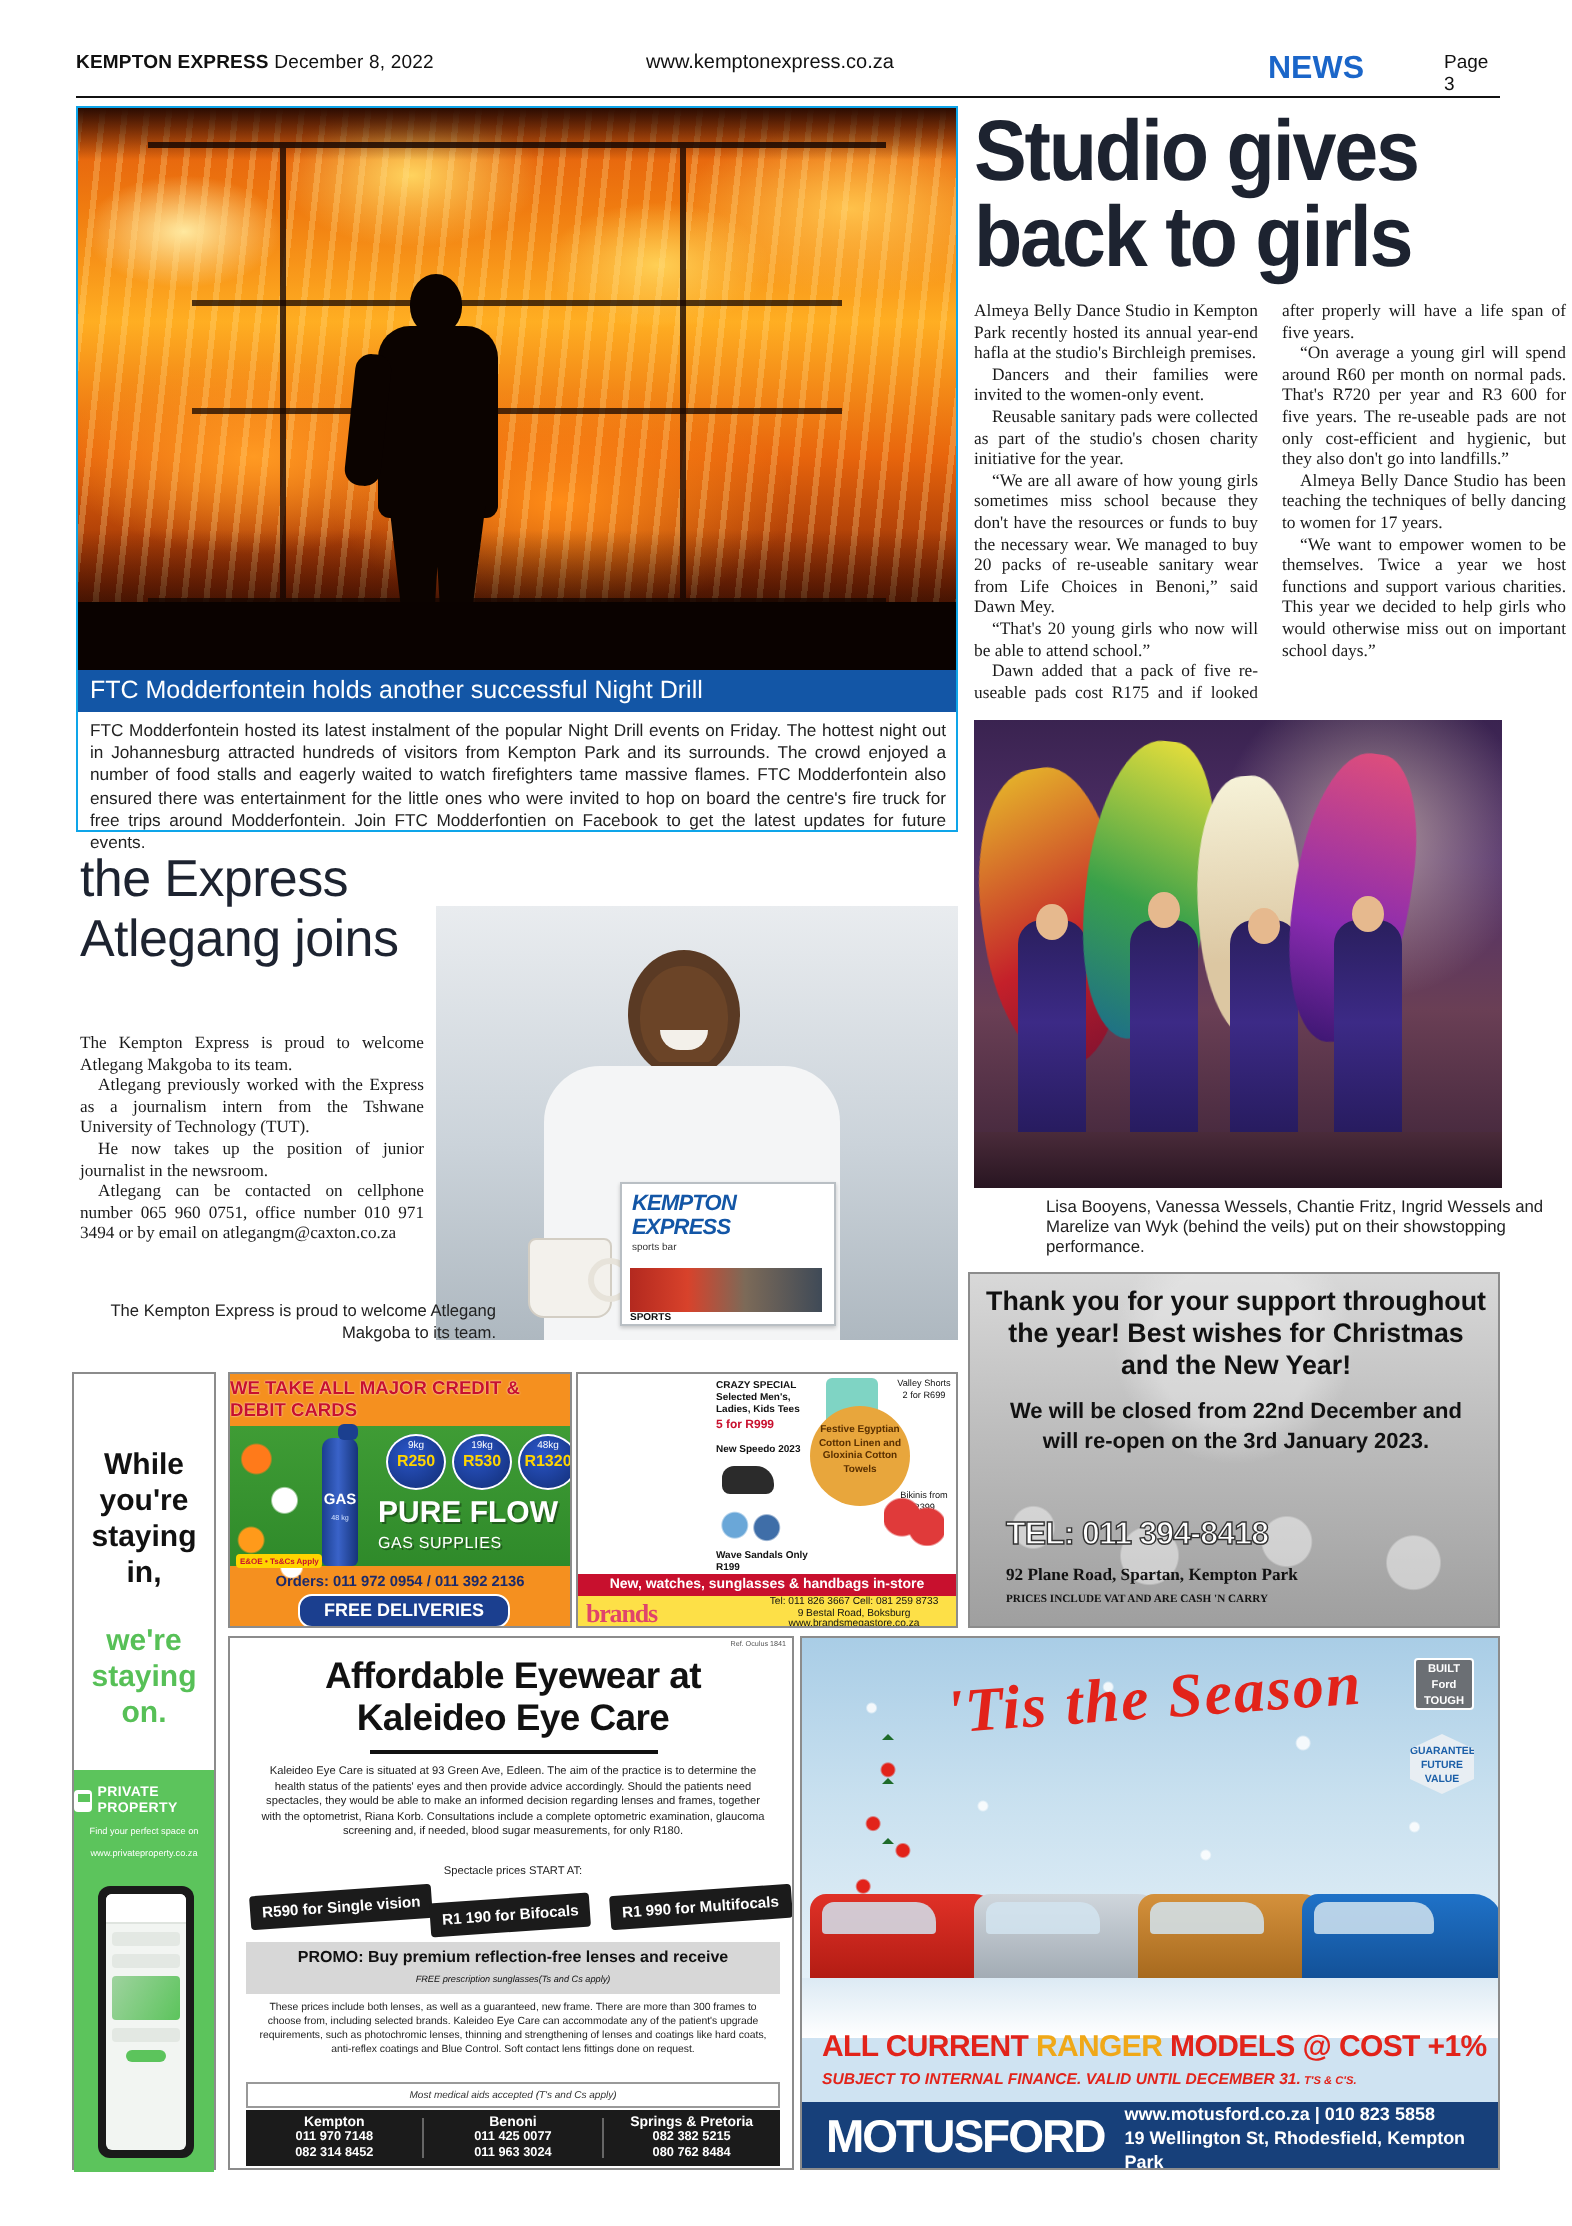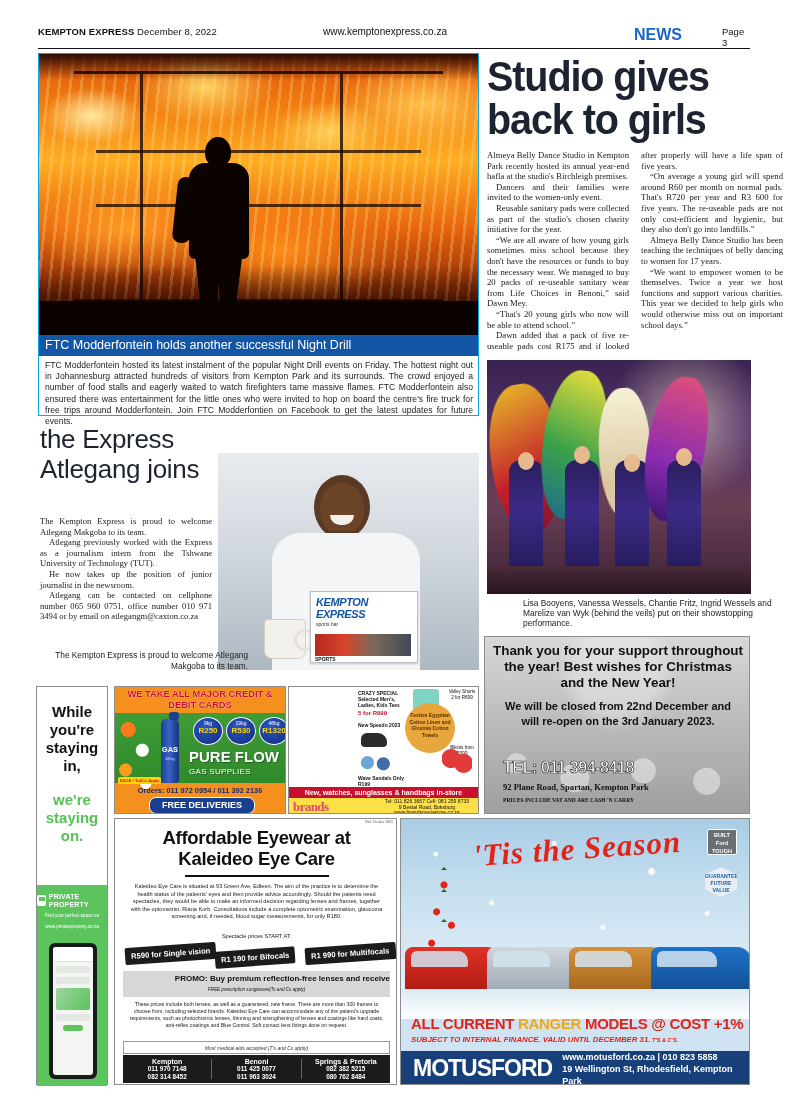--- a/index.html
+++ b/index.html
@@ -121,42 +121,42 @@
      border:3px solid #e7e3da;border-radius:50%;}
   .atle-cap{position:absolute;left:40px;top:650px;width:208px;font-size:8.3px;
      line-height:10.5px;text-align:right;color:#222;}
 
   
   .adframe{position:absolute;box-sizing:border-box;border:1px solid #8c8c8c;background:#fff;}
 
   
   .pp{left:36px;top:686px;width:72px;height:399px;}
   .pp-top{position:absolute;left:0;top:0;width:100%;height:200px;background:#fff;
-     display:flex;flex-direction:column;align-items:center;justify-content:flex-start;
+     display:flex;flex-direction:column;align-items:center;justify-content:center;
      padding-top:16px;box-sizing:border-box;}
   .pp-black{font-size:15px;font-weight:bold;line-height:18px;text-align:center;color:#111;}
   .pp-green{font-size:15px;font-weight:bold;line-height:18px;text-align:center;color:#57c057;margin-top:16px;}
   .pp-bot{position:absolute;left:0;top:198px;width:100%;height:201px;background:#5cc45c;
      padding-top:8px;box-sizing:border-box;}
   .pp-logo{display:flex;align-items:center;gap:3px;justify-content:center;}
   .pp-flag{width:11px;height:11px;background:#fff;border-radius:2px;position:relative;}
   .pp-flag:after{content:"";position:absolute;left:2px;top:2px;width:6px;height:4px;background:#5cc45c;}
   .pp-logotxt{font-size:7px;font-weight:bold;color:#fff;line-height:7.5px;letter-spacing:.2px;}
   .pp-url{font-size:4.6px;color:#fff;text-align:center;margin-top:5px;line-height:6px;}
   .pp-phone{position:absolute;left:12px;top:58px;width:48px;height:136px;background:#1a1a1a;
      border-radius:6px;padding:4px;box-sizing:border-box;}
   .pp-screen{width:100%;height:100%;background:#f2f5f2;border-radius:3px;position:relative;overflow:hidden;}
   .pp-sc-top{height:14px;background:#fff;border-bottom:1px solid #dfe4df;}
   .pp-sc-bar{height:7px;margin:4px 3px;background:#e3e8e3;border-radius:2px;}
   .pp-sc-img{height:22px;margin:4px 3px;background:linear-gradient(120deg,#9fd39f,#5cc45c);border-radius:2px;}
   .pp-sc-btn{height:6px;margin:4px 10px;background:#5cc45c;border-radius:3px;}
 
   
   .gas{left:114px;top:686px;width:172px;height:128px;overflow:hidden;background:#f5901f;}
-  .gas-hdr{position:absolute;left:0;top:2px;width:100%;text-align:center;
+  .gas-hdr{position:absolute;left:0;top:2px;width:100%;
      font-size:9.3px;font-weight:bold;color:#c8102e;line-height:10.5px;
      text-shadow:0 0 1px #fff;}
   .gas-green{position:absolute;left:0;top:26px;width:100%;height:70px;
      background:linear-gradient(180deg,#3f9c35 0%,#2f8a2a 100%);}
   .gas-flowers{position:absolute;left:0;top:20px;width:44px;height:90px;
      background:radial-gradient(circle at 30% 25%,#ff7a1a 0 7px,rgba(0,0,0,0) 8px),
                 radial-gradient(circle at 62% 48%,#fff 0 6px,rgba(0,0,0,0) 7px),
                 radial-gradient(circle at 24% 70%,#ff9a1a 0 6px,rgba(0,0,0,0) 7px),
                 radial-gradient(circle at 70% 85%,#fff 0 5px,rgba(0,0,0,0) 6px);}
   .gas-cyl{position:absolute;left:46px;top:32px;width:18px;height:64px;
@@ -251,21 +251,21 @@
   .eye-start{position:absolute;left:14px;top:114px;width:255px;text-align:center;
      font-size:5.6px;color:#222;}
   .eye-prices{position:absolute;left:8px;top:124px;width:267px;height:22px;}
   .epz{position:absolute;background:#1b1b1b;color:#fff;font-size:7.6px;font-weight:bold;
      padding:4px 6px;border-radius:2px;white-space:nowrap;}
   .epz.a{left:2px;top:2px;transform:rotate(-4deg);}
   .epz.b{left:92px;top:6px;transform:rotate(-4deg);}
   .epz.c{left:182px;top:2px;transform:rotate(-4deg);}
   .eye-promo{position:absolute;left:8px;top:152px;width:267px;height:26px;background:#d7d7d7;
      text-align:center;padding-top:3px;box-sizing:border-box;}
-  .eye-promo .l1{font-size:8px;font-weight:bold;color:#111;line-height:10px;text-align:right;}
+  .eye-promo .l1{font-size:8px;font-weight:bold;color:#111;line-height:10px;}
   .eye-promo .l2{font-size:8px;font-weight:bold;color:#111;}
   .eye-promo .l2 span{font-size:4.6px;font-weight:normal;font-style:italic;}
   .eye-fine{position:absolute;left:12px;top:182px;width:259px;font-size:5.2px;line-height:7px;
      text-align:center;color:#222;}
   .eye-med{position:absolute;left:8px;top:222px;width:267px;height:13px;border:1px solid #999;
      box-sizing:border-box;text-align:center;font-size:5px;font-style:italic;color:#333;line-height:12px;}
   .eye-foot{position:absolute;left:8px;top:236px;width:267px;height:28px;background:#1b1b1b;
      display:flex;color:#fff;}
   .eye-col{flex:1;text-align:center;padding-top:3px;}
   .eye-col .n{font-size:7px;font-weight:bold;}

